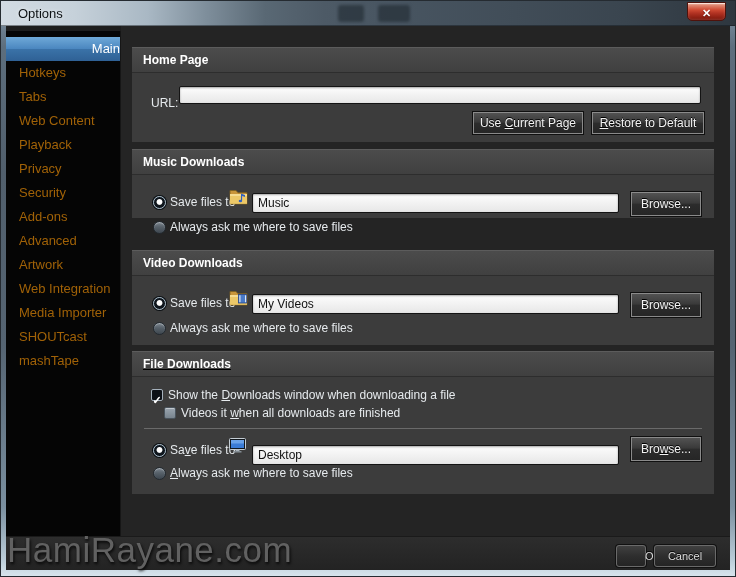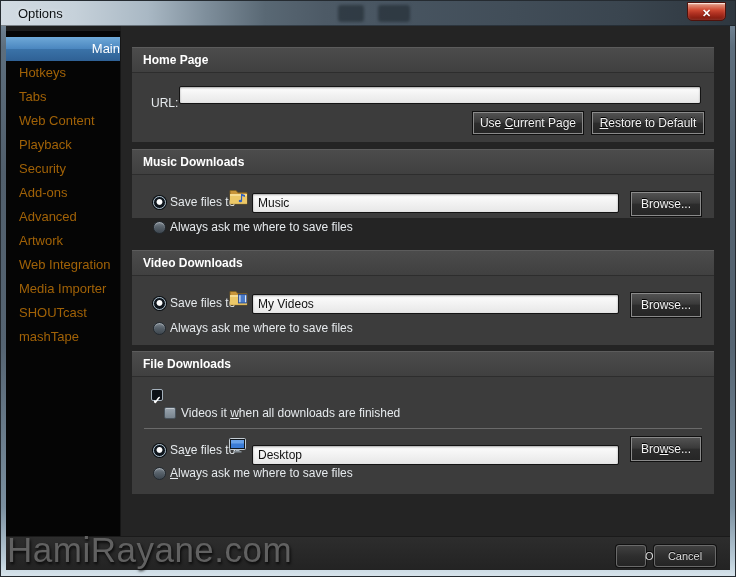--- a/index.html
+++ b/index.html
@@ -30,21 +30,21 @@
   .sidebar { position:absolute; left:0; top:5px; width:115px; height:507px; background:#050505; padding-top:6px; border-right:1px solid #161616; }
   .side-item { height:24px; line-height:24px; padding-left:13px; font-size:13px; color:#a16207; white-space:nowrap; }
   .side-item.selected { background:linear-gradient(180deg,#6fa9d8 0%,#4a86bf 50%,#3a72a8 51%,#2f6195 100%); color:#fff;text-align:right; }
 
   
   .main { position:absolute; left:115px; top:0; right:0; bottom:34px; background:#242424; }
   .section { position:absolute; left:11px; width:582px; background:#3c3c3c; }
   #sec-home  { top:21px;  height:95px; }
   #sec-music { top:123px; height:69px; }
   #sec-video { top:224px; height:95px; }
-  #sec-file  { top:325px; height:143px; }
+  #sec-file  { top:325px; height:143px;text-decoration:underline; }
   .sec-header { height:26px; line-height:26px; padding-left:11px; font-size:12px; font-weight:bold; color:#fff;
     background:linear-gradient(180deg,#4c4c4c,#404040); border-bottom:1px solid #2d2d2d; box-shadow:inset 0 1px 0 #5c5c5c; }
 
   .lbl { position:absolute; font-size:12px; color:#e6eaed; line-height:15px; white-space:nowrap; }
   .u { text-decoration:underline; }
 
   .field { position:absolute; background:linear-gradient(180deg,#fdfdfd,#e7e7e7); border:1px solid #141414;
     box-shadow:inset 0 1px 2px rgba(0,0,0,0.35); border-radius:2px; font-family:"Liberation Sans",sans-serif;
     font-size:12px; color:#111; padding:0 5px; outline:none; }
 
@@ -96,20 +96,21 @@
   </div>
 
   <div class="content">
 
     <div class="sidebar">
       <div class="side-item selected">Main</div>
       <div class="side-item">Hotkeys</div>
       <div class="side-item">Tabs</div>
       <div class="side-item">Web Content</div>
       <div class="side-item">Playback</div>
+      <div class="side-item">Privacy</div>
       <div class="side-item">Security</div>
       <div class="side-item">Add-ons</div>
       <div class="side-item">Advanced</div>
       <div class="side-item">Artwork</div>
       <div class="side-item">Web Integration</div>
       <div class="side-item">Media Importer</div>
       <div class="side-item">SHOUTcast</div>
       <div class="side-item">mashTape</div>
     </div>
 
@@ -155,20 +156,21 @@
         </svg>
         <input class="field" style="left: 120px; top: 44px; width: 367px; height: 20px;" value="My Videos">
         <button class="dbtn btn-browse" style="top:43px;"><span>Browse...</span><span class="u"></span><span></span></button>
         <span class="radio unsel" style="left:21px; top:72px;"></span>
         <span class="lbl" style="left:38px; top:71px;"><span>Always ask me where to save files</span><span class="u"></span><span></span></span>
       </div>
 
       <div class="section" id="sec-file">
         <div class="sec-header">File Downloads</div>
         <span class="cb checked" style="left:19px; top:38px;"><span class="ck">✓</span></span>
+        <span class="lbl" style="left:36px; top:37px;"><span>Show the </span><span class="u">D</span><span>ownloads window when downloading a file</span></span>
         <span class="cb unchecked" style="left:32px; top:56px;"></span>
         <span class="lbl" style="left:49px; top:55px;"><span>Videos it </span><span class="u">w</span><span>hen all downloads are finished</span></span>
         <div class="sep"></div>
         <span class="radio sel" style="left:21px; top:93px;"></span>
         <span class="lbl" style="left:38px; top:92px;"><span>Sa</span><span class="u">v</span><span>e files to</span></span>
         <svg class="sicon" style="left:97px; top:87px;" width="18" height="15" viewBox="0 0 18 15">
           <rect x="0.5" y="0.5" width="16" height="11" rx="1" fill="#10161c" stroke="#c4cdd4" stroke-width="1"></rect>
           <rect x="2" y="2" width="13" height="8" fill="#3a7bd5"></rect>
           <rect x="2" y="2" width="13" height="3.5" fill="#6aa2e8"></rect>
           <rect x="6.5" y="11.5" width="4" height="1.6" fill="#aab4bc"></rect>

